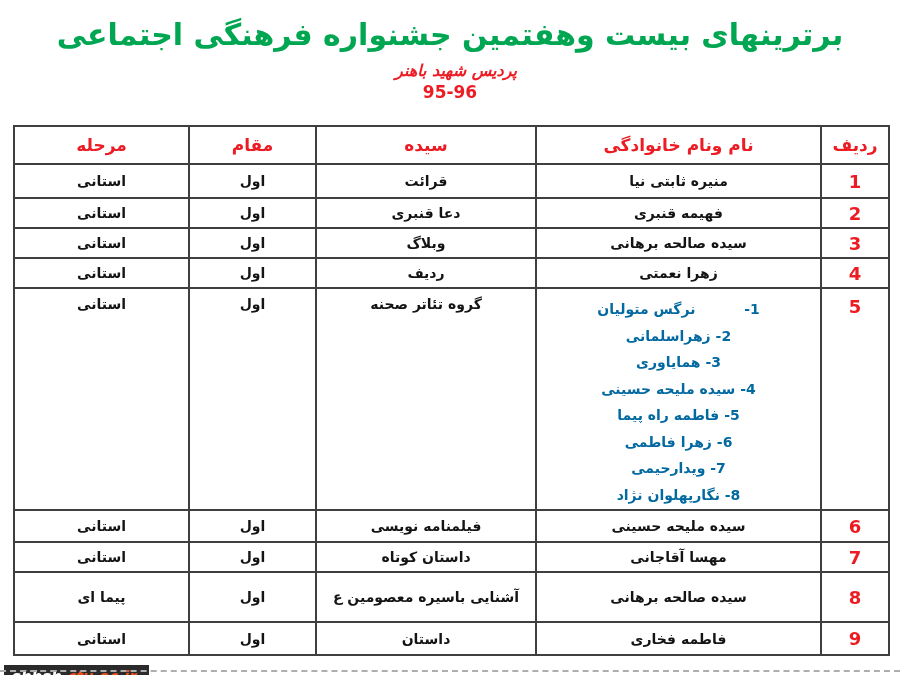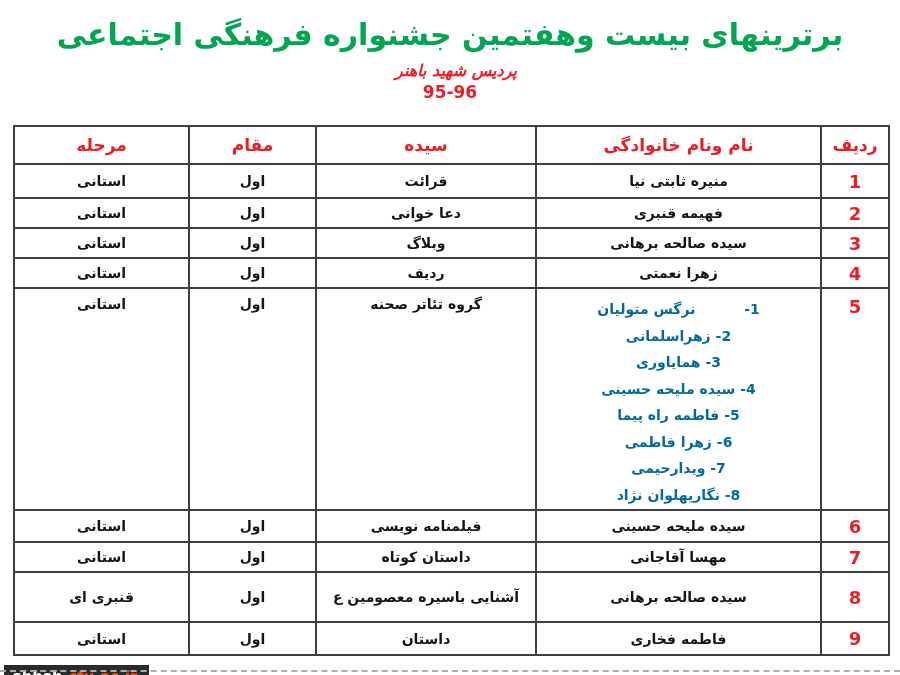--- a/index.html
+++ b/index.html
@@ -71,21 +71,21 @@
   <tr class="r1">
     <td class="ncell">1</td>
     <td class="tcell">منیره ثابتی نیا</td>
     <td class="tcell">قرائت</td>
     <td class="tcell">اول</td>
     <td class="tcell">استانی</td>
   </tr>
   <tr class="r2">
     <td class="ncell">2</td>
     <td class="tcell">فهیمه قنبری</td>
-    <td class="tcell">دعا خوانی</td>
+    <td class="tcell">دعا قنبری</td>
     <td class="tcell">اول</td>
     <td class="tcell">استانی</td>
   </tr>
   <tr class="r3">
     <td class="ncell">3</td>
     <td class="tcell">سیده صالحه برهانی</td>
     <td class="tcell">وبلاگ</td>
     <td class="tcell">اول</td>
     <td class="tcell">استانی</td>
   </tr>
@@ -126,21 +126,21 @@
     <td class="tcell">مهسا آقاجانی</td>
     <td class="tcell">داستان کوتاه</td>
     <td class="tcell">اول</td>
     <td class="tcell">استانی</td>
   </tr>
   <tr class="r8">
     <td class="ncell">8</td>
     <td class="tcell">سیده صالحه برهانی</td>
     <td class="tcell">آشنایی باسیره معصومین ع</td>
     <td class="tcell">اول</td>
-    <td class="tcell">قنبری ای</td>
+    <td class="tcell">پیما ای</td>
   </tr>
   <tr class="r9">
     <td class="ncell">9</td>
     <td class="tcell">فاطمه فخاری</td>
     <td class="tcell">داستان</td>
     <td class="tcell">اول</td>
     <td class="tcell">استانی</td>
   </tr>
 </tbody>
   </table>

